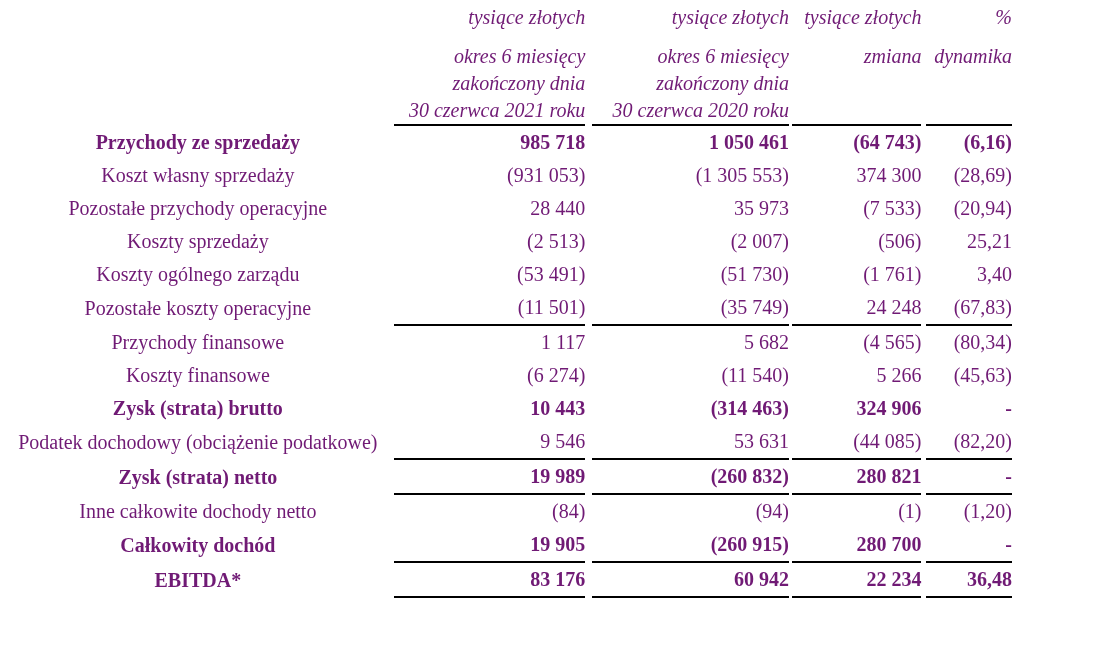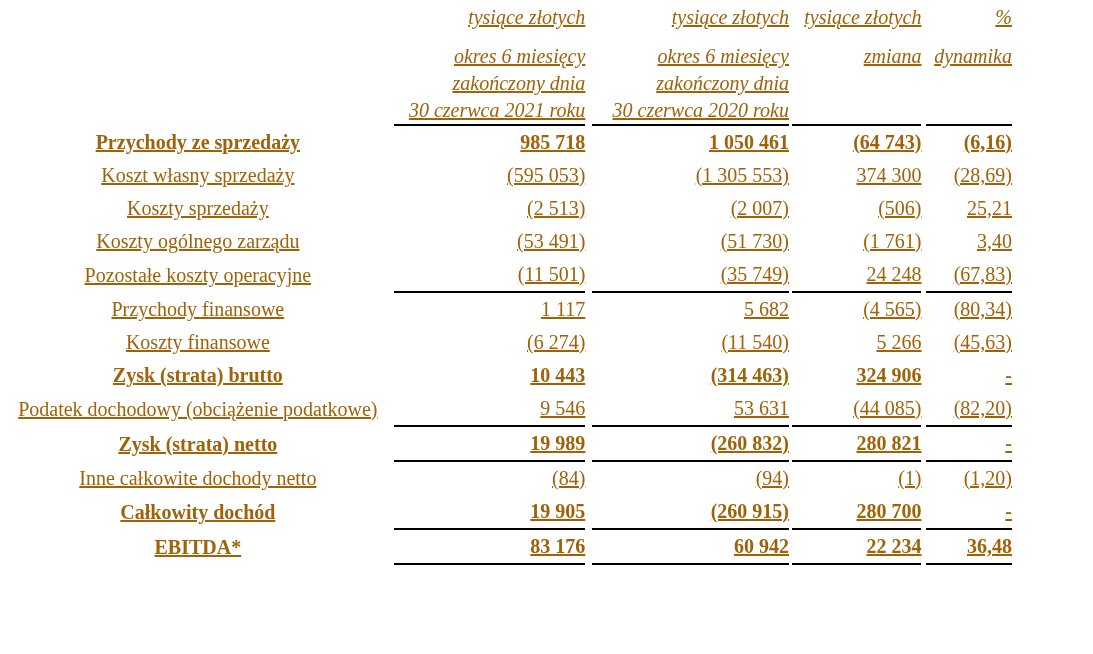--- a/index.html
+++ b/index.html
@@ -1,25 +1,24 @@
 <!DOCTYPE html>
 <html lang="pl"><head>
 <meta charset="utf-8">
 <style>
   html, body { margin: 0; padding: 0; background: #ffffff; }
   .page {
     width: 1012px;
     height: 654px;
     box-sizing: border-box;
     background: #ffffff;
-    color: #a16207;
+    color: #701a75;
     font-family: "Liberation Serif", "DejaVu Serif", serif;
     padding: 2px 0 0 2px;
     overflow: hidden;
-    text-decoration: underline;
   }
   table {
     border-collapse: collapse;
     table-layout: fixed;
     border-spacing: 0;
   }
   col.c-label { width: 416px; }
   col.c-v2021 { width: 203px; }
   col.c-v2020 { width: 212px; }
   col.c-change { width: 138px; }
@@ -108,27 +107,37 @@
     <td class="num">985 718</td>
     <td></td>
     <td class="num">1 050 461</td>
     <td></td>
     <td class="num">(64 743)</td>
     <td></td>
     <td class="num">(6,16)</td>
   </tr>
         <tr>
     <td class="label">Koszt własny sprzedaży</td>
-    <td class="num">(595 053)</td>
+    <td class="num">(931 053)</td>
     <td></td>
     <td class="num">(1 305 553)</td>
     <td></td>
     <td class="num">374 300</td>
     <td></td>
     <td class="num">(28,69)</td>
+  </tr>
+        <tr>
+    <td class="label">Pozostałe przychody operacyjne</td>
+    <td class="num">28 440</td>
+    <td></td>
+    <td class="num">35 973</td>
+    <td></td>
+    <td class="num">(7 533)</td>
+    <td></td>
+    <td class="num">(20,94)</td>
   </tr>
         <tr>
     <td class="label">Koszty sprzedaży</td>
     <td class="num">(2 513)</td>
     <td></td>
     <td class="num">(2 007)</td>
     <td></td>
     <td class="num">(506)</td>
     <td></td>
     <td class="num">25,21</td>

